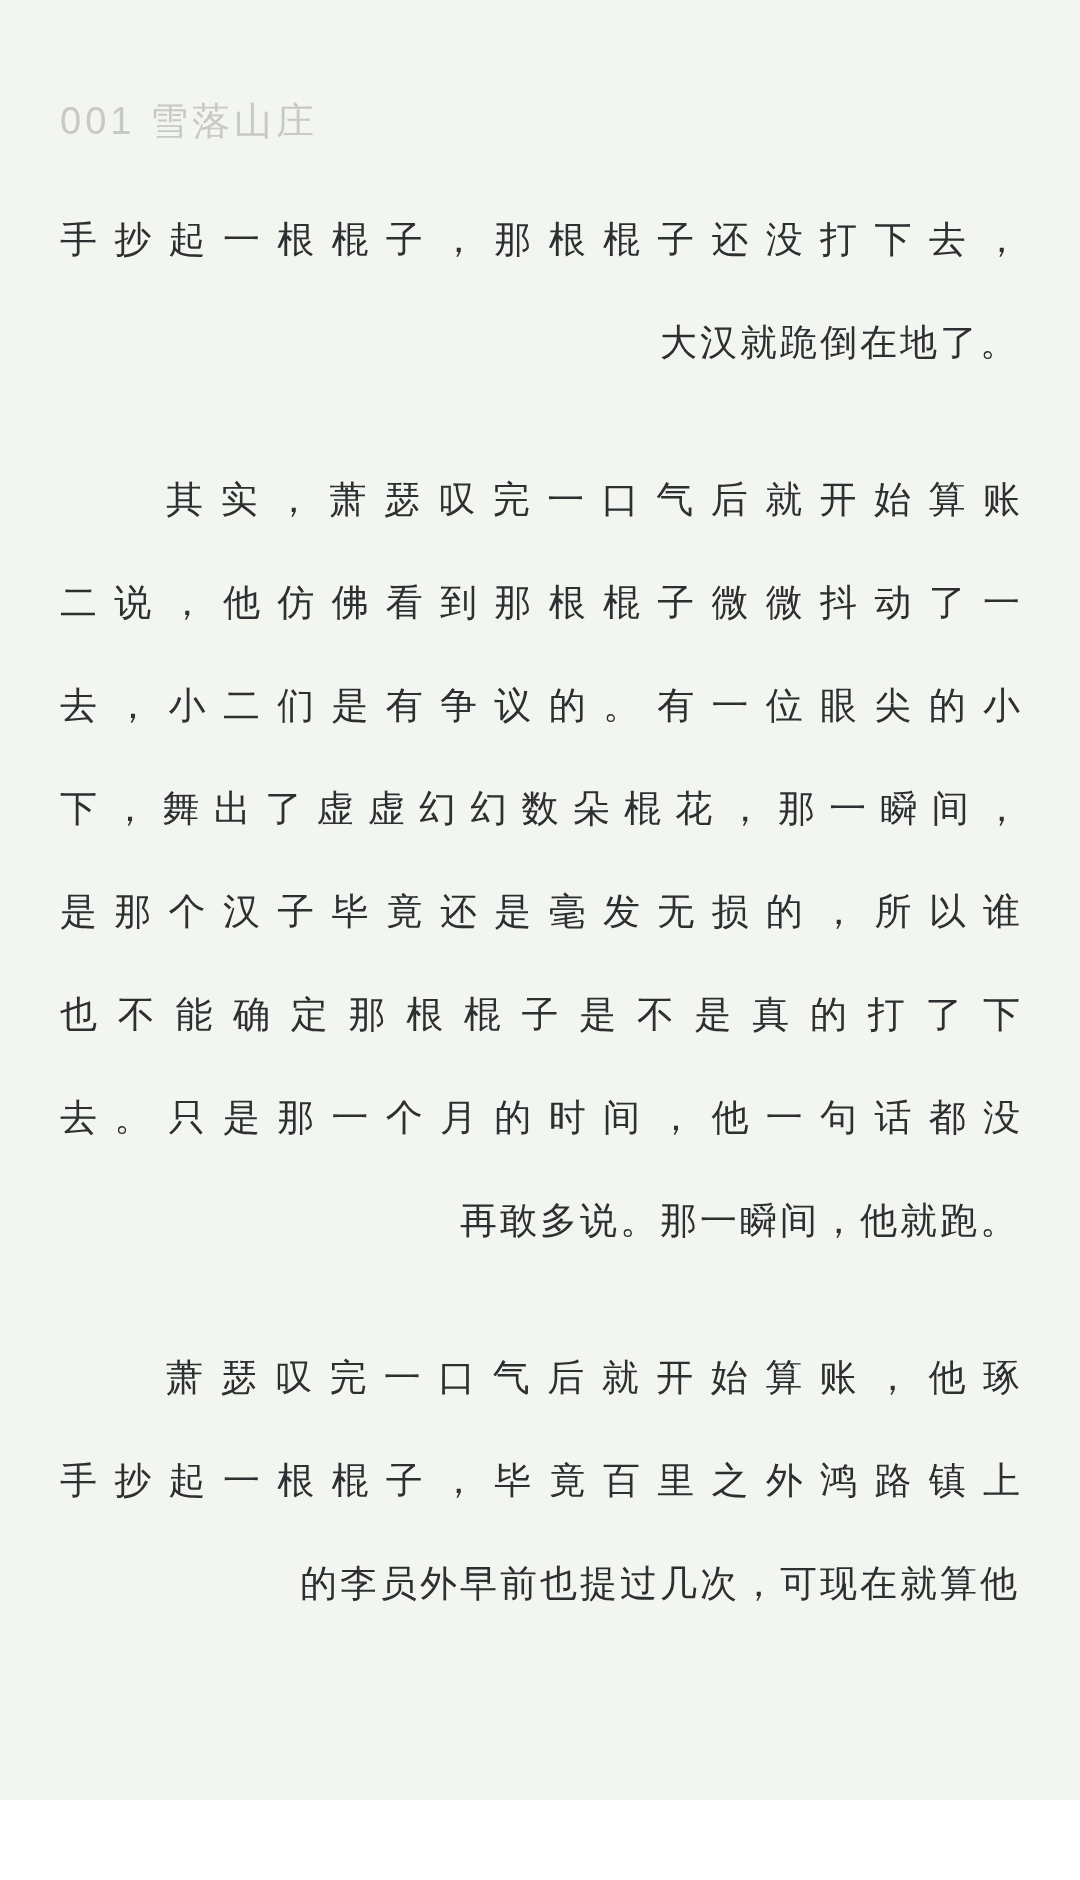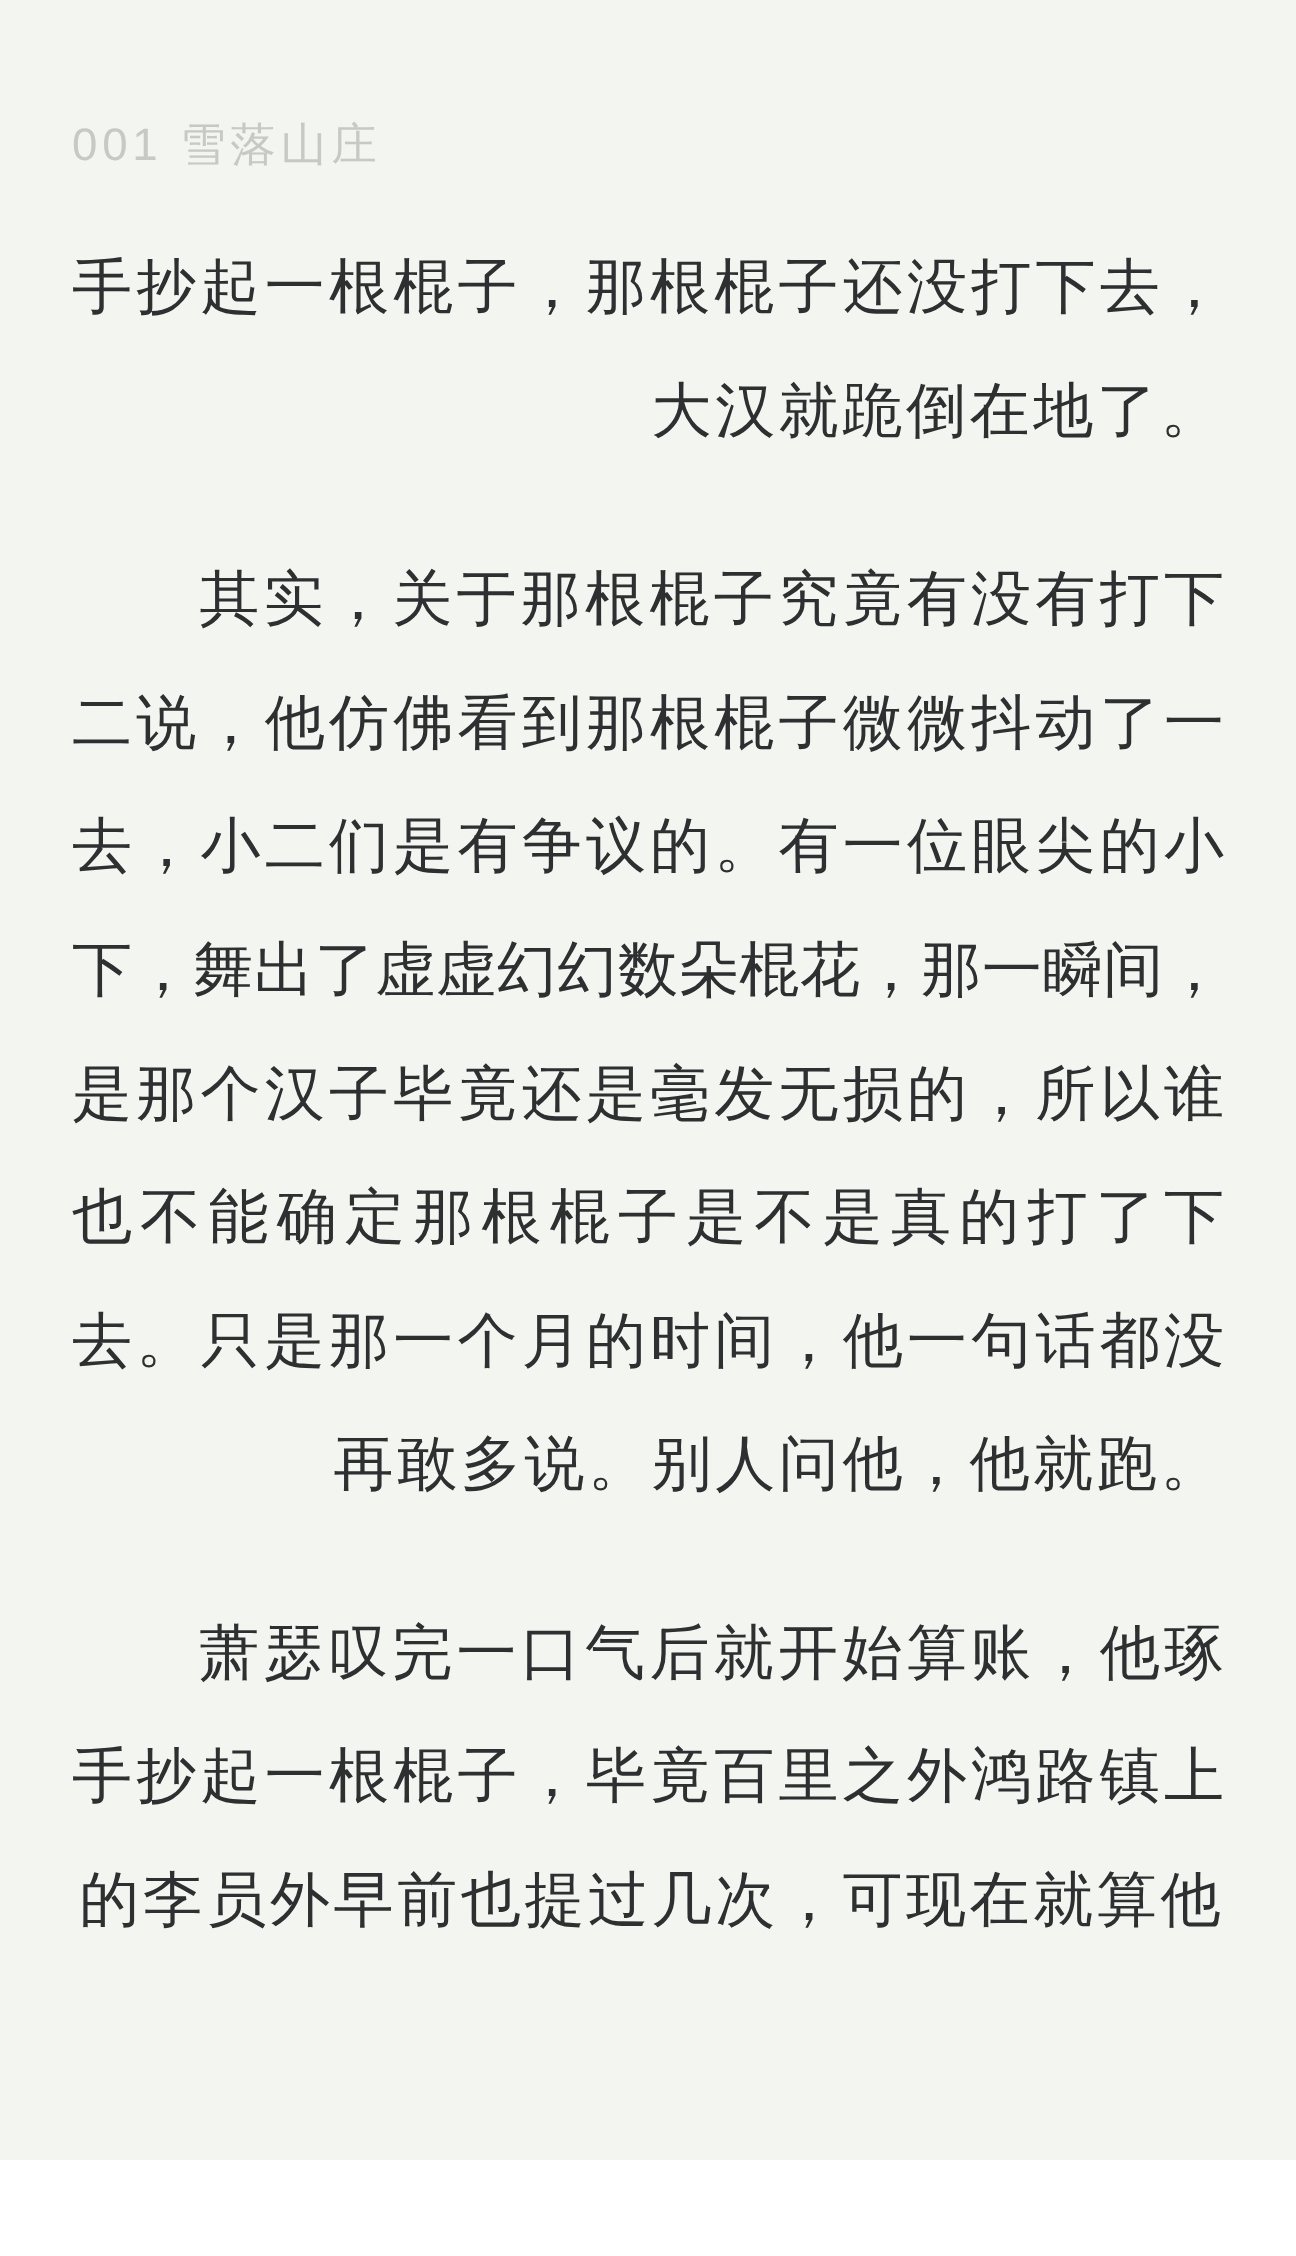--- a/index.html
+++ b/index.html
@@ -18,21 +18,21 @@
     font-size:38px;
     line-height:46px;
     letter-spacing:4px;
     color:#c7c9c5;
   }
   .body-text {
     position:absolute;
     top:188px;
     left:60px;
     width:960px;
-    font-size:50px;
+    font-size:37px;
     color:#2d2f30;
   }
   .para { margin:0 0 54px 0; padding:0; }
   .para:last-child { margin-bottom:0; }
   .line {
     height:103px;
     line-height:103px;
     text-align:justify;
     text-align-last:justify;
     overflow:hidden;
@@ -97,28 +97,28 @@
 <div class="page" style="background: rgb(243, 245, 240);">
 
   <div class="chapter-title" style="color: rgb(199, 201, 197);">001 雪落山庄</div>
 
   <div class="body-text" id="body-text" style="color: rgb(45, 47, 48);">
       <div class="para">
         <div class="line">手抄起一根棍子，那根棍子还没打下去，</div>
         <div class="line last">大汉就跪倒在地了。</div>
       </div>
       <div class="para indent">
-        <div class="line">其实，关于那根棍子究竟有没有打下</div>
+        <div class="line">其实，萧瑟叹完一口气后就开始算账</div>
         <div class="line">二说，他仿佛看到那根棍子微微抖动了一</div>
         <div class="line">去，小二们是有争议的。有一位眼尖的小</div>
         <div class="line">下，舞出了虚虚幻幻数朵棍花，那一瞬间，</div>
         <div class="line">是那个汉子毕竟还是毫发无损的，所以谁</div>
         <div class="line">也不能确定那根棍子是不是真的打了下</div>
         <div class="line">去。只是那一个月的时间，他一句话都没</div>
-        <div class="line last">再敢多说。别人问他，他就跑。</div>
+        <div class="line last">再敢多说。那一瞬间，他就跑。</div>
       </div>
       <div class="para indent">
         <div class="line">萧瑟叹完一口气后就开始算账，他琢</div>
         <div class="line">手抄起一根棍子，毕竟百里之外鸿路镇上</div>
         <div class="line last">的李员外早前也提过几次，可现在就算他</div>
       </div>
     </div>
 
   <div class="footer" style="color: rgb(167, 169, 165);">
     <span class="page-indicator">3/13</span>

